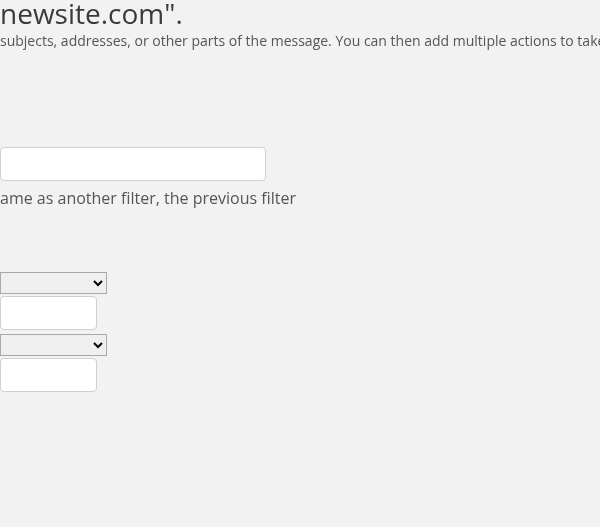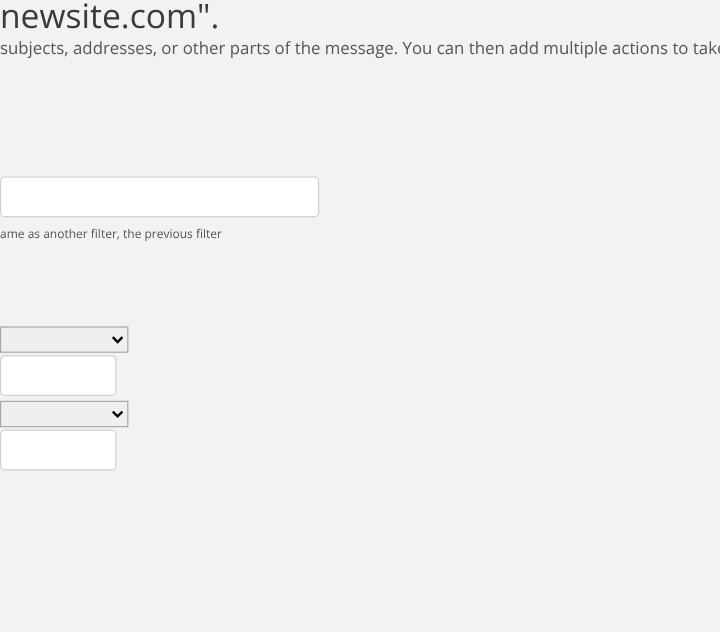--- a/index.html
+++ b/index.html
@@ -48,21 +48,21 @@
     background: #fff;
     box-sizing: border-box;
     padding: 6px 10px;
     font-size: 14px;
     color: #333;
   }
   .hint {
     position: absolute;
     left: 0;
     top: 187px;
-    font-size: 10px;
+    font-size: 16px;
     color: #555;
     white-space: nowrap;
   }
 
   .select1 {
     position: absolute;
     left: 0;
     top: 272px;
     width: 107px;
     height: 22px;

